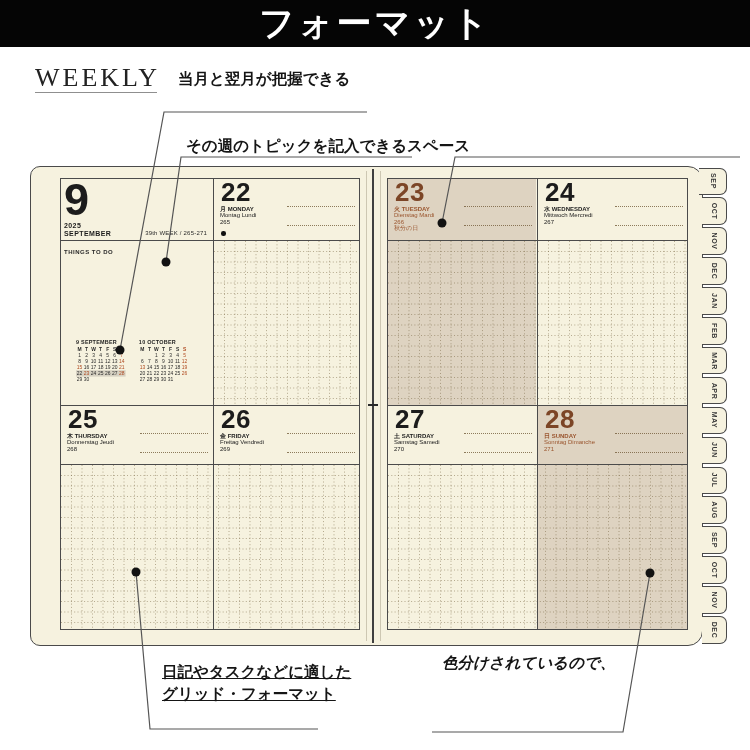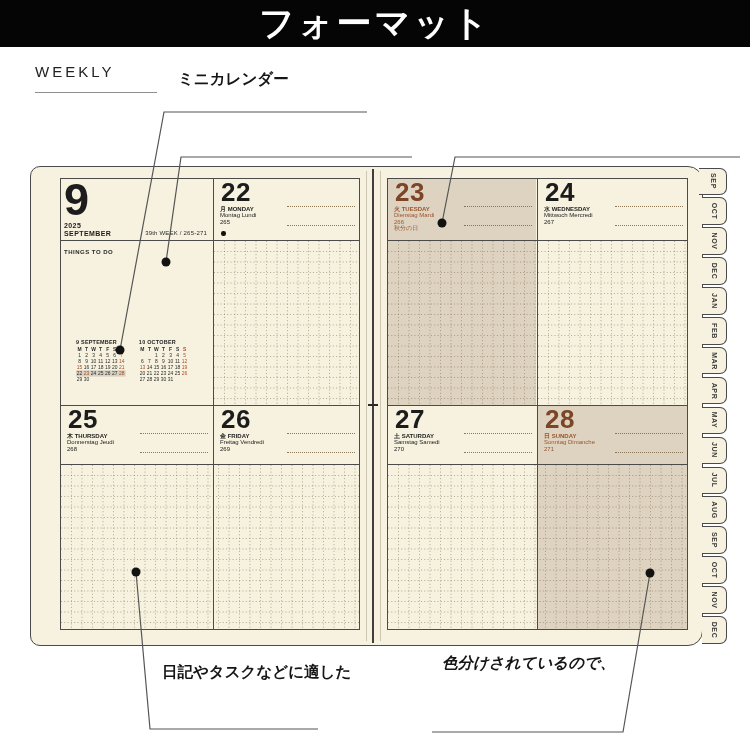--- a/index.html
+++ b/index.html
@@ -3,29 +3,29 @@
 <meta charset="utf-8">
 <style>
   html,body{margin:0;padding:0;background:#fff;}
   #canvas{position:relative;width:750px;height:750px;background:#fff;overflow:hidden;
           font-family:"Liberation Sans","DejaVu Sans",sans-serif;color:#1c1c1c;}
   .abs{position:absolute;}
   
   #banner{left:0;top:0;width:750px;height:47px;background:#050505;color:#fff;
           font-size:35px;font-weight:700;letter-spacing:3px;text-align:center;line-height:46px;}
   
-  #weekly{left:35px;top:63px;font-family:Liberation Sans, sans-serif;
-          font-size:15px;letter-spacing:3px;color:#222;}
+  #weekly{left:35px;top:63px;font-family:Liberation Serif, serif;
+          font-size:26px;letter-spacing:3px;color:#222;}
   #weekly-underline{left:35px;top:92px;width:122px;height:1px;background:#8f8f8f;}
   
   .ann{font-size:15.5px;font-weight:600;color:#151515;line-height:21.5px;white-space:nowrap;}
   #ann-minical{left:178px;top:66px;line-height:26px;}
   #ann-week{left:186px;top:135px;}
   #ann-day{left:458px;top:135px;}
-  #ann-grid{left:162px;top:661px;}
+  #ann-grid{left:162px;top:661px;text-decoration:underline;}
   #ann-color{left:442px;top:652px;font-style:italic;}
   
   #book{left:30px;top:166px;width:673px;height:480px;background:#f6f2df;
         border:1.5px solid #4a4a4a;border-radius:10px 15px 15px 10px;box-sizing:border-box;}
   .pageborder{border:1px solid #4b4b4b;box-sizing:border-box;}
   .hline{background:#4b4b4b;height:1px;}
   .vline{background:#4b4b4b;width:1px;}
   .beige{background:#ded3c1;}
   .gridfill{overflow:hidden;}
   
@@ -365,22 +365,24 @@
     <g fill="#121212">
       <circle cx="120" cy="350" r="4.5"></circle>
       <circle cx="166" cy="262" r="4.5"></circle>
       <circle cx="442" cy="223" r="4.5"></circle>
       <circle cx="136" cy="572" r="4.5"></circle>
       <circle cx="650" cy="573" r="4.5"></circle>
     </g>
   </svg>
 
   <div class="abs ann" id="ann-minical">
-    <div>ミニカレンダー</div>
+    <div>当月と翌月が把握できる</div>
   </div>
+  <div class="abs ann" id="ann-week">その週のトピックを記入できるスペース</div>
   <div class="abs ann" id="ann-grid">
     <div>日記やタスクなどに適した</div>
+    <div>グリッド・フォーマット</div>
   </div>
   <div class="abs ann" id="ann-color">
     <div>色分けされているので、</div>
   </div>
 
 </div>
 
 </body></html>

